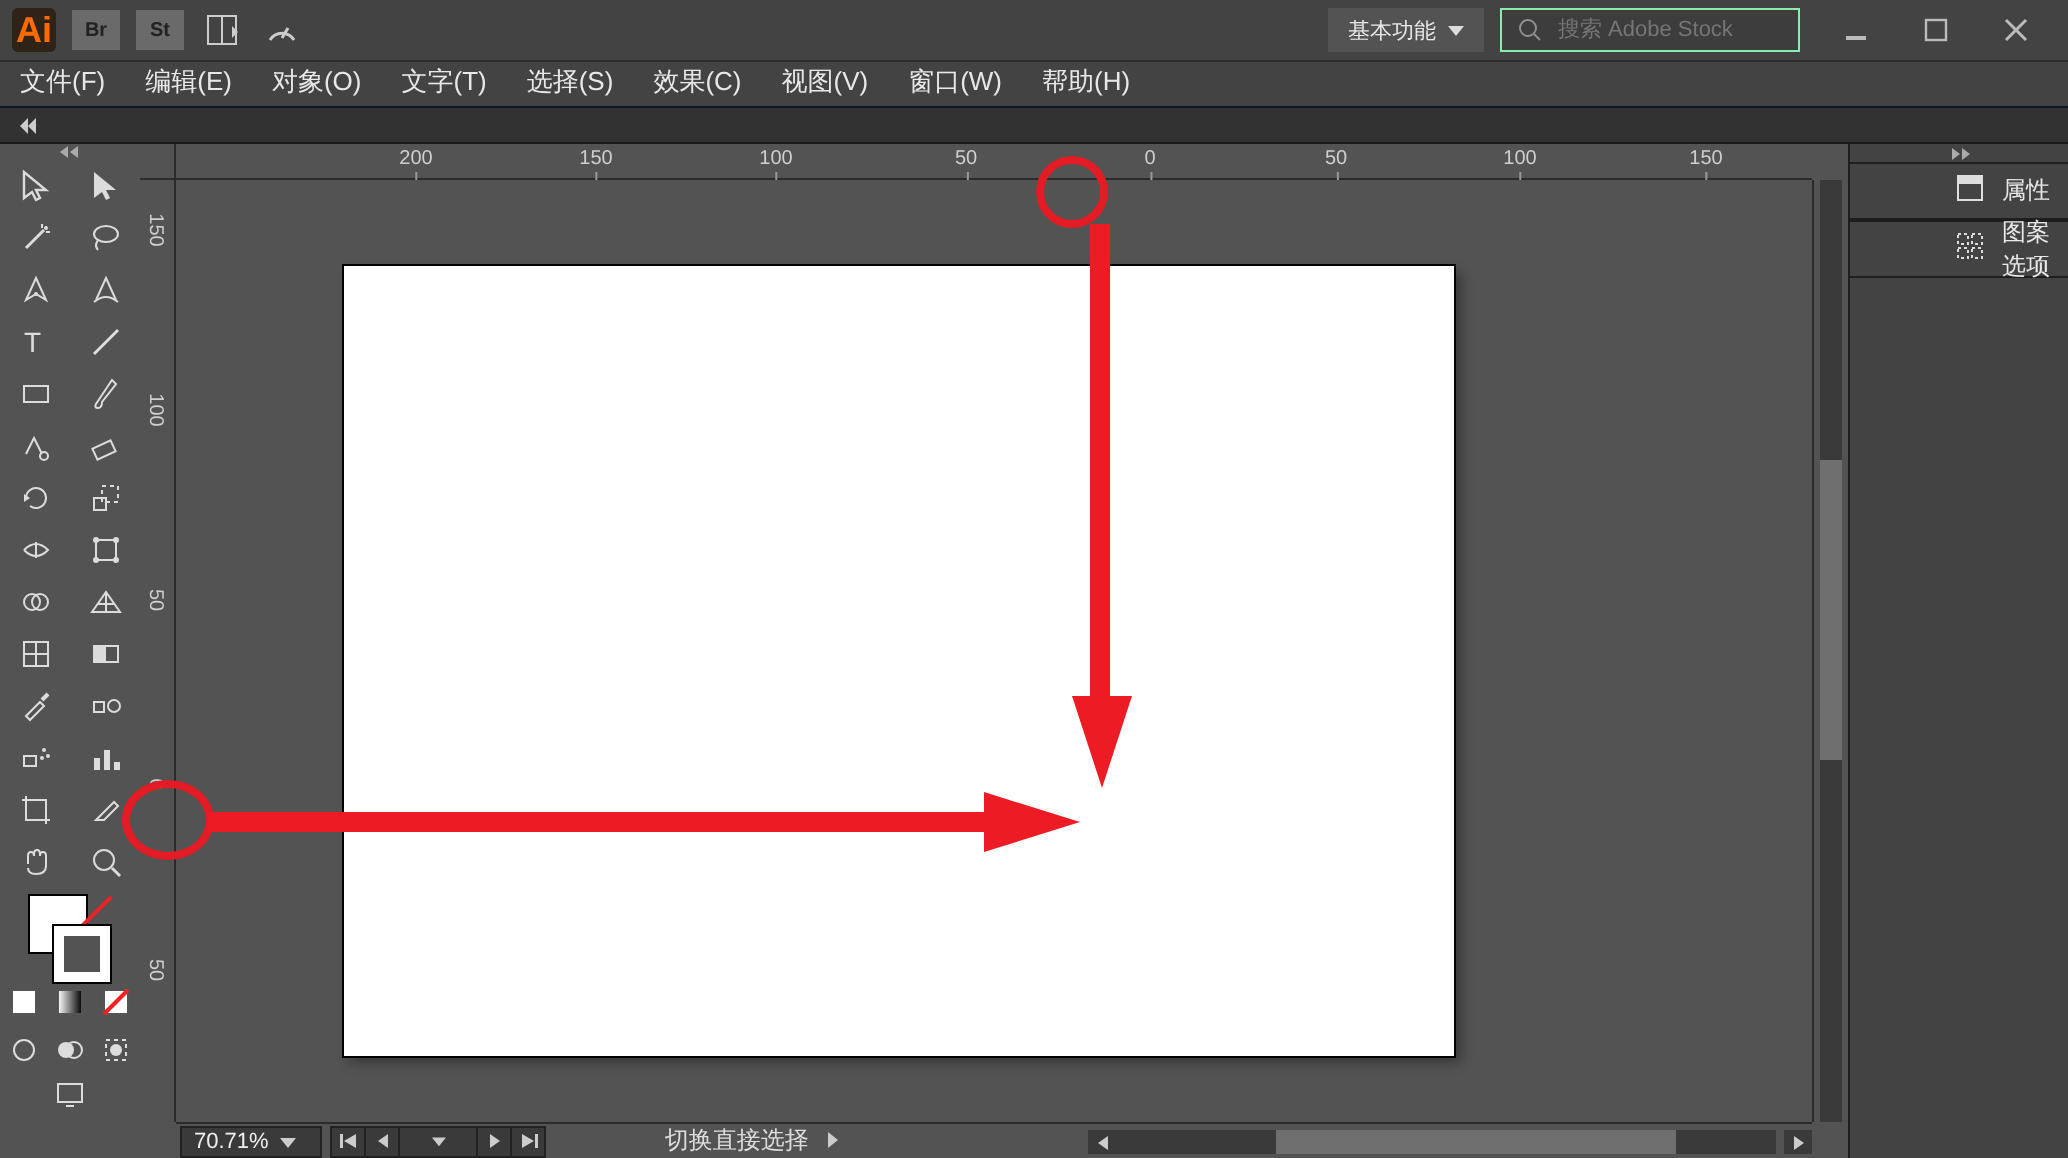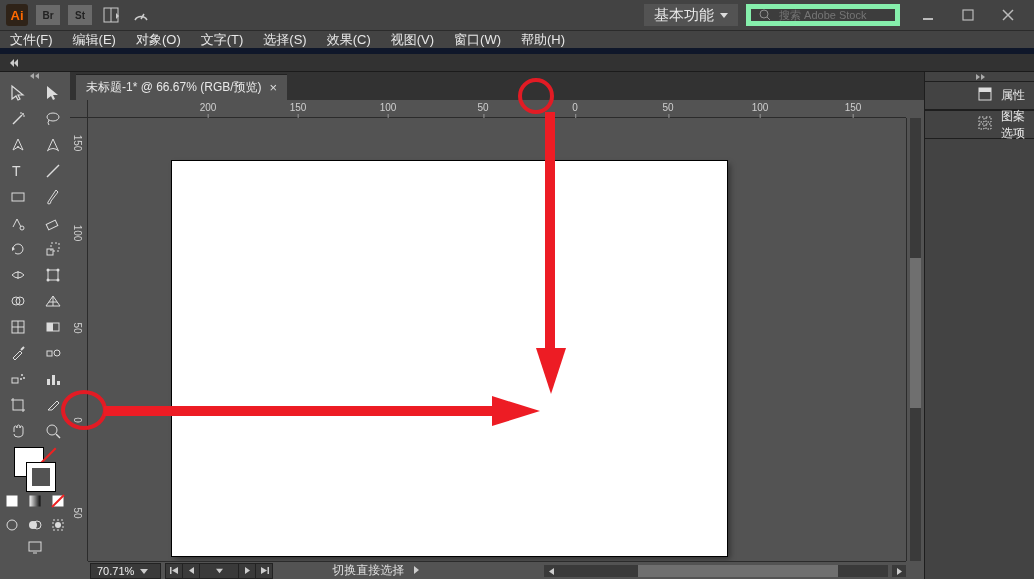--- a/index.html
+++ b/index.html
@@ -13,34 +13,34 @@
     --accent:#ff6a00;
     --white:#ffffff;
     --red-arrow:#ed1c24;
     --circle:#e21b24;
     --blue:#00a8ff;
   }
   *{box-sizing:border-box;font-family:"Microsoft YaHei",Arial,sans-serif;user-select:none;}
   body{margin:0;width:1034px;height:579px;background:var(--bg-dark);color:var(--txt);font-size:12px;overflow:hidden;position:relative;}
   
   .titlebar{height:30px;background:var(--bg-dark);display:flex;align-items:center;padding:0 6px;}
-  .titlebar .ai-logo{width:22px;height:22px;background:#2f2318;border-radius:3px;display:flex;align-items:center;justify-content:center;color:var(--accent);font-weight:bold;font-size:13px;}
+  .titlebar .ai-logo{width:22px;height:22px;background:#2f2318;border-radius:3px;display:flex;align-items:center;justify-content:center;color:var(--accent);font-weight:bold;font-size:18px;}
   .titlebar .tb-btn{width:24px;height:20px;margin-left:8px;background:var(--bg-light);display:flex;align-items:center;justify-content:center;font-size:10px;color:#222;font-weight:bold;}
   .tb-iconbtn{width:22px;height:22px;margin-left:8px;display:flex;align-items:center;justify-content:center;color:#ccc;}
   .tb-iconbtn svg{width:16px;height:16px;}
   .titlebar .spacer{flex:1;}
-  .workspace-switch{height:22px;padding:0 10px;background:var(--bg-med);display:flex;align-items:center;gap:6px;font-size:15px;color:var(--txt);}
-  .search-stock{height:22px;margin-left:8px;padding:0 8px;background:#3d3d3d;display:flex;align-items:center;gap:6px;color:#8f8f8f;min-width:150px;border:5px solid #86efac;}
+  .workspace-switch{height:22px;padding:0 10px;background:var(--bg-med);display:flex;align-items:center;gap:6px;font-size:11px;color:var(--txt);}
+  .search-stock{height:22px;margin-left:8px;padding:0 8px;background:#3d3d3d;display:flex;align-items:center;gap:6px;color:#8f8f8f;min-width:150px;border:1px solid #86efac;}
   .search-stock svg{width:12px;height:12px;}
   .search-stock input{background:transparent;border:none;outline:none;color:#8f8f8f;font-size:11px;width:110px;}
   .win-controls{display:flex;margin-left:8px;}
   .win-controls div{width:40px;height:26px;display:flex;align-items:center;justify-content:center;color:#bbb;}
   .win-controls svg{width:12px;height:12px;}
   
-  .menubar{height:24px;background:var(--bg-dark);display:flex;align-items:center;border-top:1px solid #2b2b2b;border-bottom:6px solid #0f172a;}
+  .menubar{height:24px;background:var(--bg-dark);display:flex;align-items:flex-end;border-top:1px solid #2b2b2b;border-bottom:1px solid #0f172a;}
   .menubar .mitem{padding:0 10px;color:var(--txt);font-size:13px;line-height:24px;}
   
   .optionsbar{height:18px;background:var(--bg-darker);border-bottom:1px solid #1b1b1b;display:flex;align-items:center;padding-left:8px;}
   .optionsbar .collapse{width:12px;height:12px;color:#ccc;display:flex;align-items:center;justify-content:center;}
   .optionsbar .collapse svg{width:10px;height:10px;}
   
   .main{position:absolute;top:72px;left:0;right:0;bottom:0;display:flex;}
   
   .tools{width:70px;background:var(--bg-med);display:flex;flex-direction:column;}
   .tools .collapse{height:8px;background:var(--bg-med);display:flex;align-items:center;justify-content:center;color:#999;}
@@ -413,26 +413,20 @@
     </div>
     <div class="screen-mode">
         <svg viewBox="0 0 16 16">
           <rect x="2" y="3" width="12" height="9" fill="none" stroke="#dcdcdc"></rect>
           <line x1="6" y1="14" x2="10" y2="14" stroke="#dcdcdc"></line>
         </svg>
       </div>
   </div>
 
   <div class="docarea">
-    <div class="tabbar">
-      <div class="doc-tab">
-        <span>未标题-1* @ 66.67% (RGB/预览)</span>
-        <span class="close">×</span>
-      </div>
-    </div>
     <div class="canvas-wrap">
       <div class="ruler-corner"></div>
       <div class="ruler-h" id="rulerH">
           <span class="tick" style="left: 120px;">200</span>
           <span class="tick" style="left: 210px;">150</span>
           <span class="tick" style="left: 300px;">100</span>
           <span class="tick" style="left: 395px;">50</span>
           <span class="tick" style="left: 487px;">0</span>
           <span class="tick" style="left: 580px;">50</span>
           <span class="tick" style="left: 672px;">100</span>

